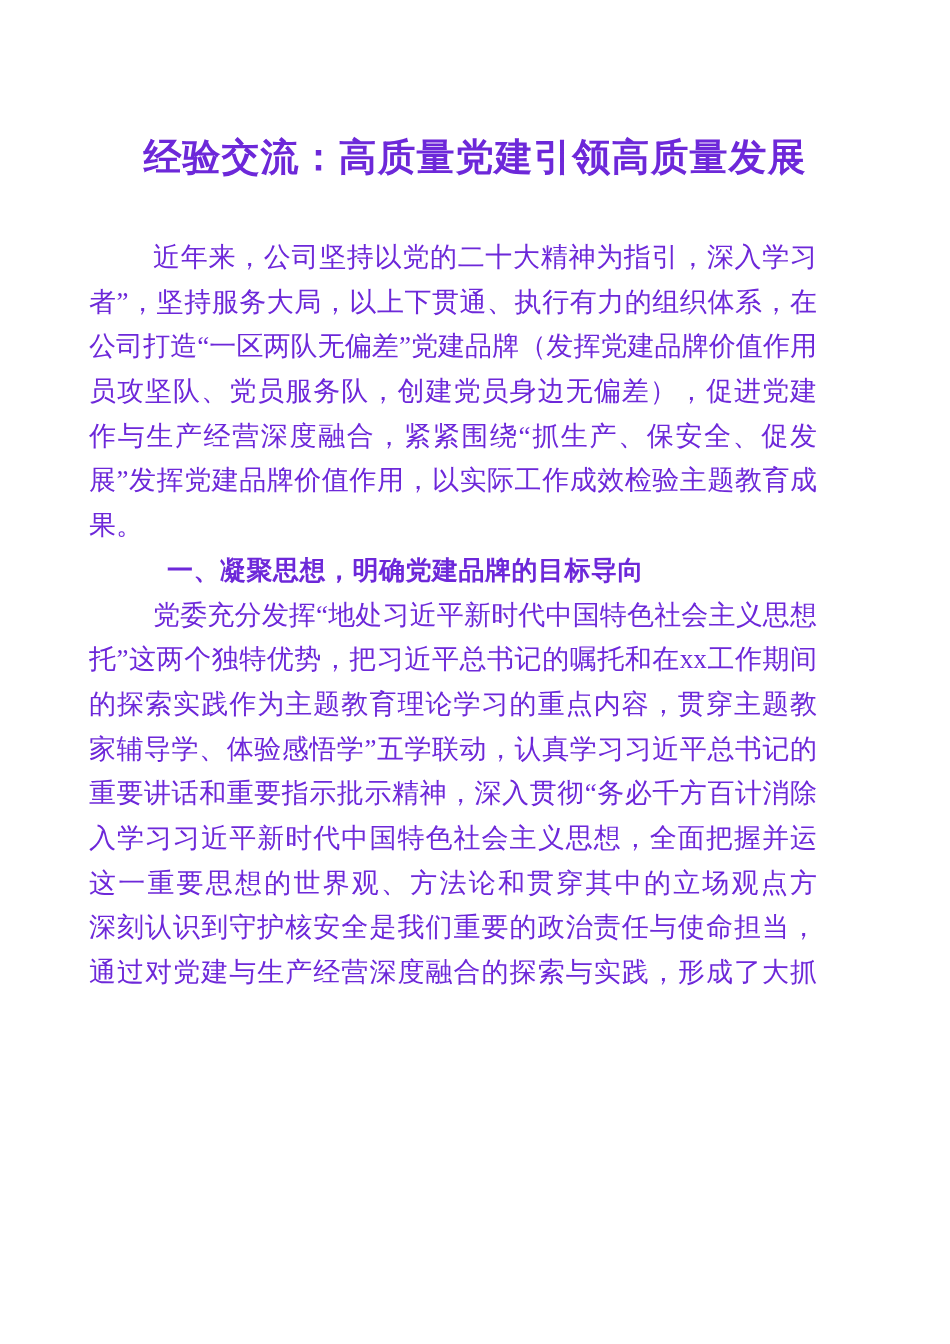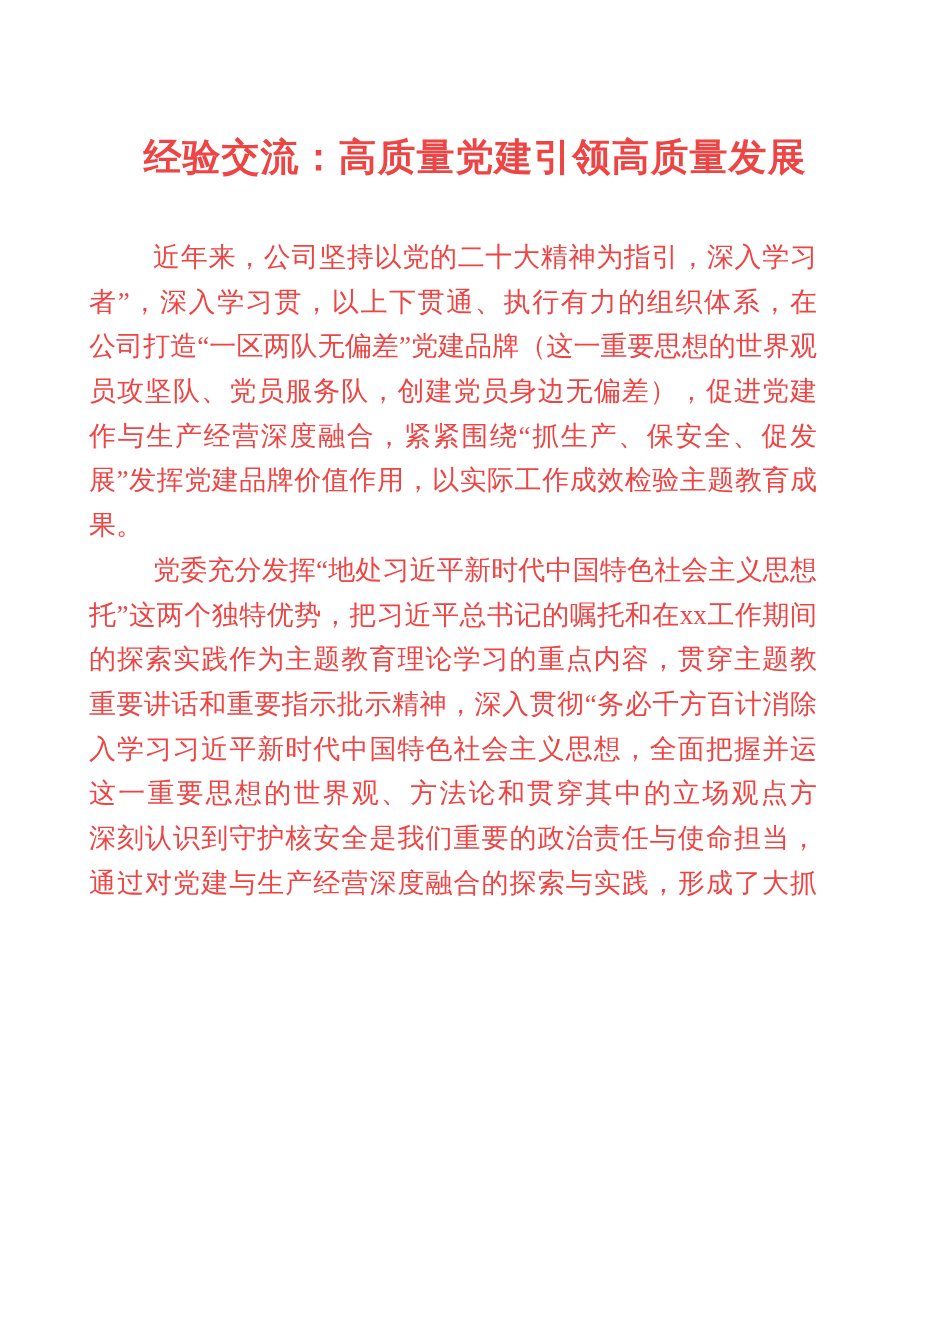--- a/index.html
+++ b/index.html
@@ -5,21 +5,21 @@
   html, body {
     margin: 0;
     padding: 0;
     background: #ffffff;
   }
   .page {
     position: relative;
     width: 950px;
     height: 1344px;
     background: #ffffff;
-    color: #ef4444;
+    color: #6d28d9;
     overflow: hidden;
     font-family: "Liberation Serif", serif;
   }
   .doc-title {
     position: absolute;
     top: 132px;
     left: 0;
     width: 950px;
     margin: 0;
     text-align: center;
@@ -62,31 +62,35 @@
   }
 </style>
 </head>
 <body>
 
 <div class="page">
   <h1 class="doc-title">经验交流：高质量党建引领高质量发展</h1>
   <div class="content">
       <div class="para body">
         <div class="line justify indent">近年来，公司坚持以党的二十大精神为指引，深入学习贯</div>
-        <div class="line justify">者”，深入学习贯，以上下贯通、执行有力的组织体系，在</div>
-        <div class="line justify">公司打造“一区两队无偏差”党建品牌（这一重要思想的世界观</div>
+        <div class="line justify">者”，坚持服务大局，以上下贯通、执行有力的组织体系，在</div>
+        <div class="line justify">公司打造“一区两队无偏差”党建品牌（发挥党建品牌价值作用</div>
         <div class="line justify">员攻坚队、党员服务队，创建党员身边无偏差），促进党建工</div>
         <div class="line justify">作与生产经营深度融合，紧紧围绕“抓生产、保安全、促发</div>
         <div class="line justify">展”发挥党建品牌价值作用，以实际工作成效检验主题教育成</div>
         <div class="line flush">果。</div>
       </div>
+      <div class="para heading">
+        <div class="line">一、凝聚思想，明确党建品牌的目标导向</div>
+      </div>
       <div class="para body">
         <div class="line justify indent">党委充分发挥“地处习近平新时代中国特色社会主义思想</div>
         <div class="line justify">托”这两个独特优势，把习近平总书记的嘱托和在xx工作期间</div>
         <div class="line justify">的探索实践作为主题教育理论学习的重点内容，贯穿主题教育</div>
+        <div class="line justify">家辅导学、体验感悟学”五学联动，认真学习习近平总书记的</div>
         <div class="line justify">重要讲话和重要指示批示精神，深入贯彻“务必千方百计消除</div>
         <div class="line justify">入学习习近平新时代中国特色社会主义思想，全面把握并运用</div>
         <div class="line justify">这一重要思想的世界观、方法论和贯穿其中的立场观点方法，</div>
         <div class="line justify">深刻认识到守护核安全是我们重要的政治责任与使命担当，并</div>
         <div class="line justify">通过对党建与生产经营深度融合的探索与实践，形成了大抓党</div>
       </div>
     </div>
 </div>
 
 </body></html>

